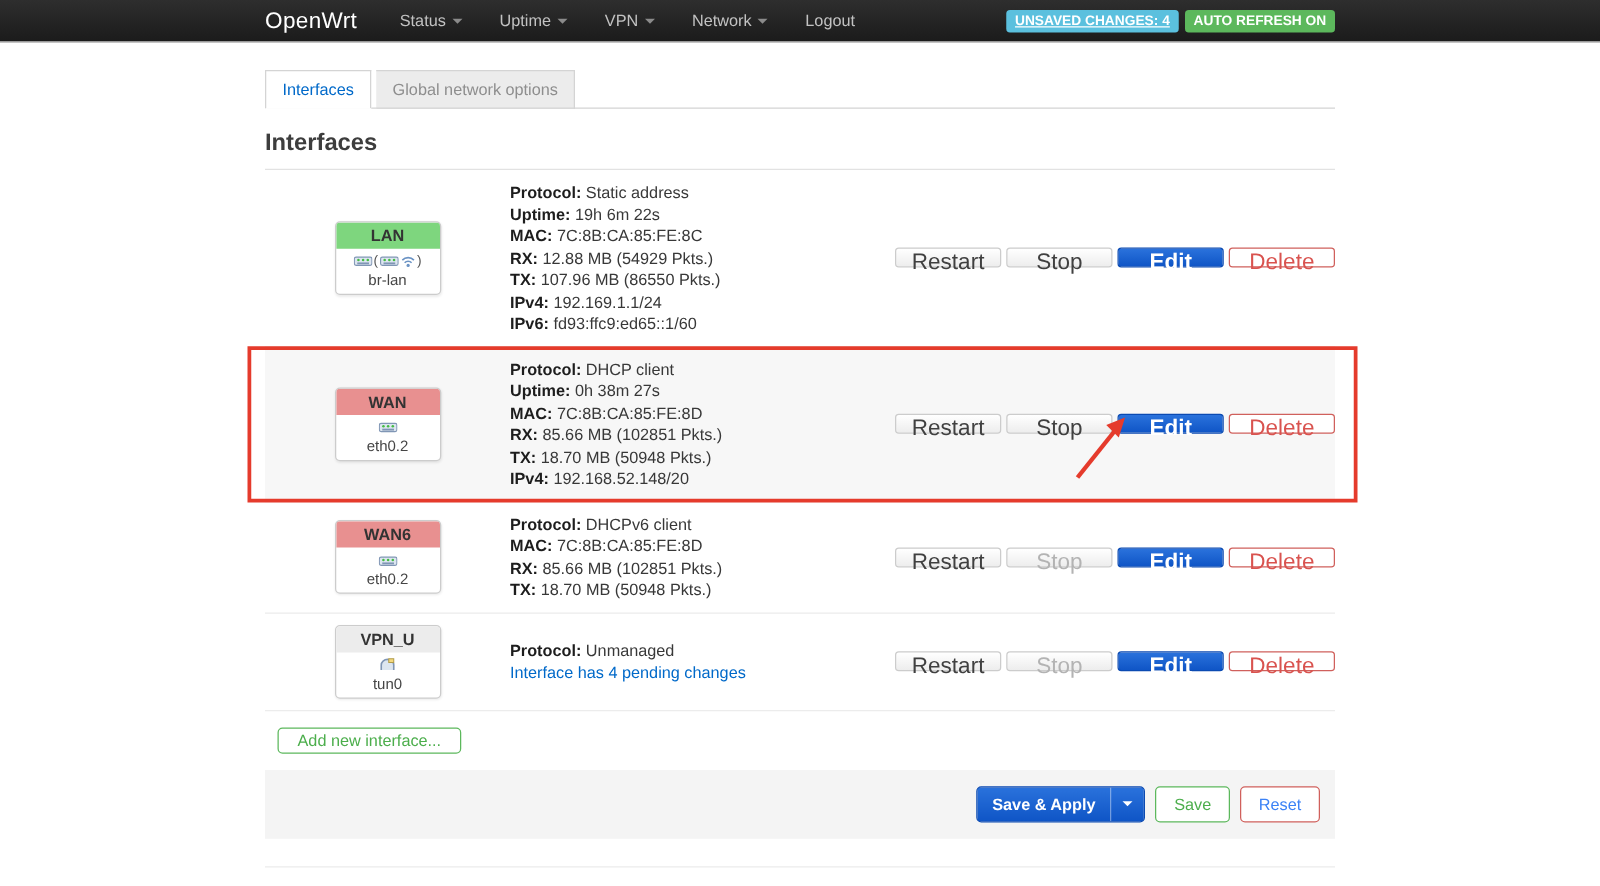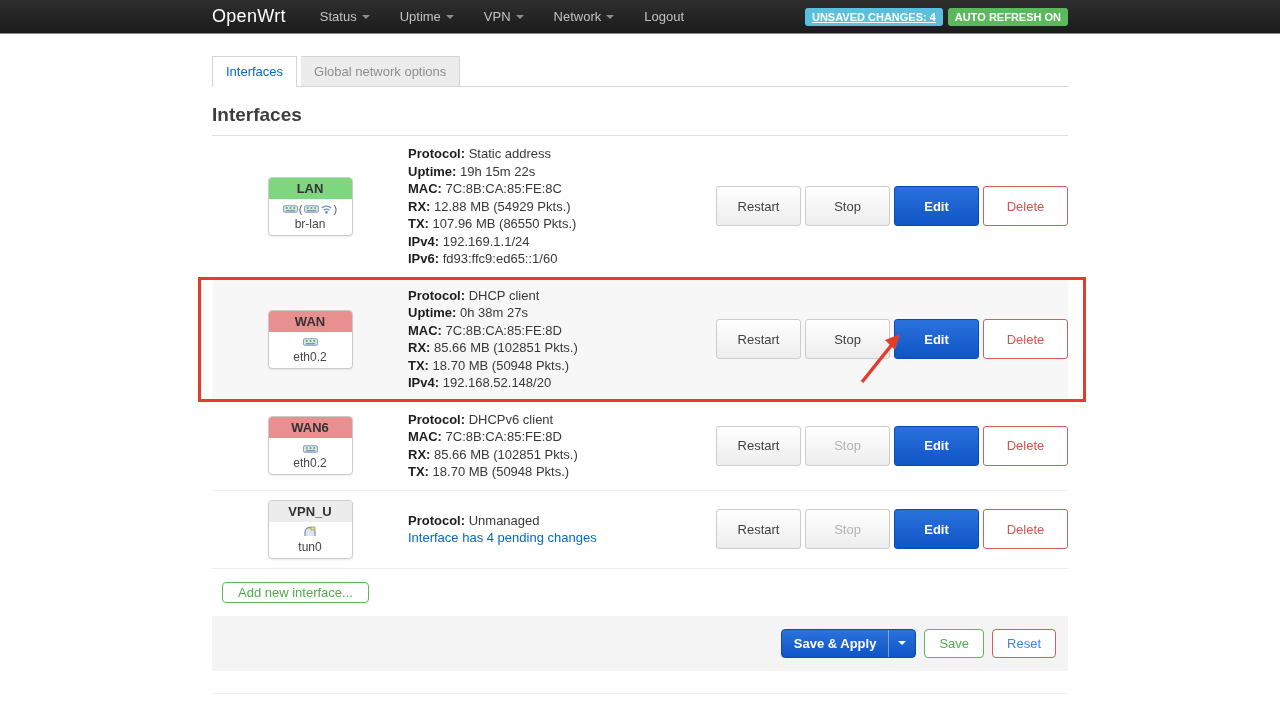--- a/index.html
+++ b/index.html
@@ -34,21 +34,21 @@
   .ifacebox { width:85px; border:1px solid #ccc; border-radius:4px; overflow:hidden;
     background:#fff; box-shadow:0 1px 2px rgba(0,0,0,.08); text-align:center; }
   .ifacebox-head { font-size:13px; font-weight:bold; color:#333; padding:3px 0; }
   .ifacebox-body { padding:3px 0 4px; font-size:12px; color:#454545; }
   .icon-line { height:15px; display:flex; align-items:center; justify-content:center; gap:1px;
     font-size:11px; color:#555; }
   .info-col { flex:1; font-size:13px; color:#383838; line-height:17.5px; }
   .info-col b { color:#1d1d1d; }
   .link { color:#0069c9; cursor:pointer; text-decoration:none; }
   .btn-col { width:366px; flex:none; display:flex; justify-content:flex-end; }
-  .btn { font-size:13px; height:40px; min-width:85px; padding:0 10px; margin-left:4px;
+  .btn { font-size:18px; height:16px; min-width:85px; padding:0 10px; margin-left:4px;
     border-radius:3px; border:1px solid #ccc; background:linear-gradient(#ffffff,#ededed);
     color:#404040; cursor:pointer; }
   .btn.disabled { color:#b3b3b3; cursor:default; }
   .btn.edit { background:linear-gradient(#2a72dc,#0f55c6); border-color:#0b4ab2; color:#fff;
     font-weight:bold; }
   .btn.delete { background:#fff; border-color:#d0605c; color:#d9534f; }
   
   .redbox { position:absolute; left:-14px; right:-18px; top:-1px; bottom:-1px;
     border:3px solid #e53b2c; pointer-events:none; z-index:5; }
   .arrow-svg { position:absolute; left:640px; top:48px; z-index:6; pointer-events:none; }
@@ -141,21 +141,21 @@
                 <circle cx="7" cy="9.6" r="1.4" fill="#6b93c4"></circle>
               </svg>
             <span>)</span>
           </div>
           <div>br-lan</div>
         </div>
       </div>
     </div>
     <div class="info-col">
       <div><b>Protocol:</b> <span>Static address</span></div>
-      <div><b>Uptime:</b> <span>19h 15m 22s</span></div>
+      <div><b>Uptime:</b> <span>19h 6m 22s</span></div>
       <div><b>MAC:</b> <span>7C:8B:CA:85:FE:8C</span></div>
       <div><b>RX:</b> <span>12.88 MB (54929 Pkts.)</span></div>
       <div><b>TX:</b> <span>107.96 MB (86550 Pkts.)</span></div>
       <div><b>IPv4:</b> <span>192.169.1.1/24</span></div>
       <div><b>IPv6:</b> <span>fd93:ffc9:ed65::1/60</span></div>
     </div>
     <div class="btn-col">
       <button class="btn">Restart</button>
       <button class="btn">Stop</button>
       <button class="btn edit">Edit</button>

